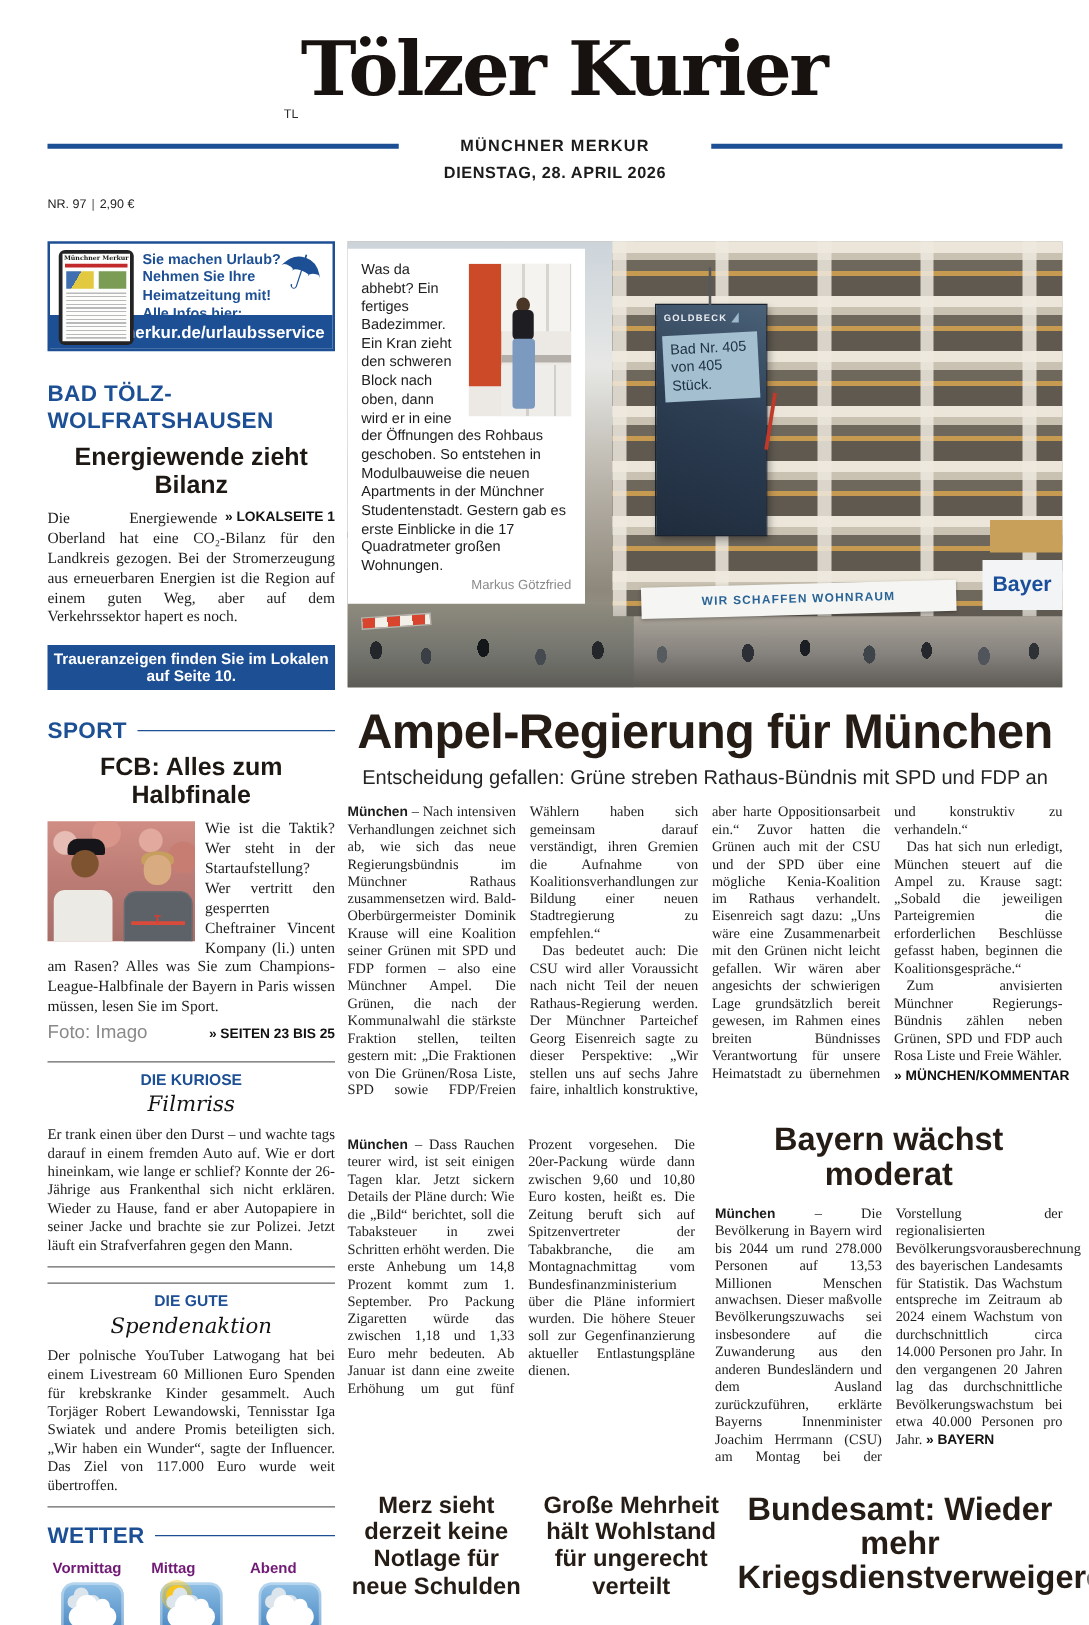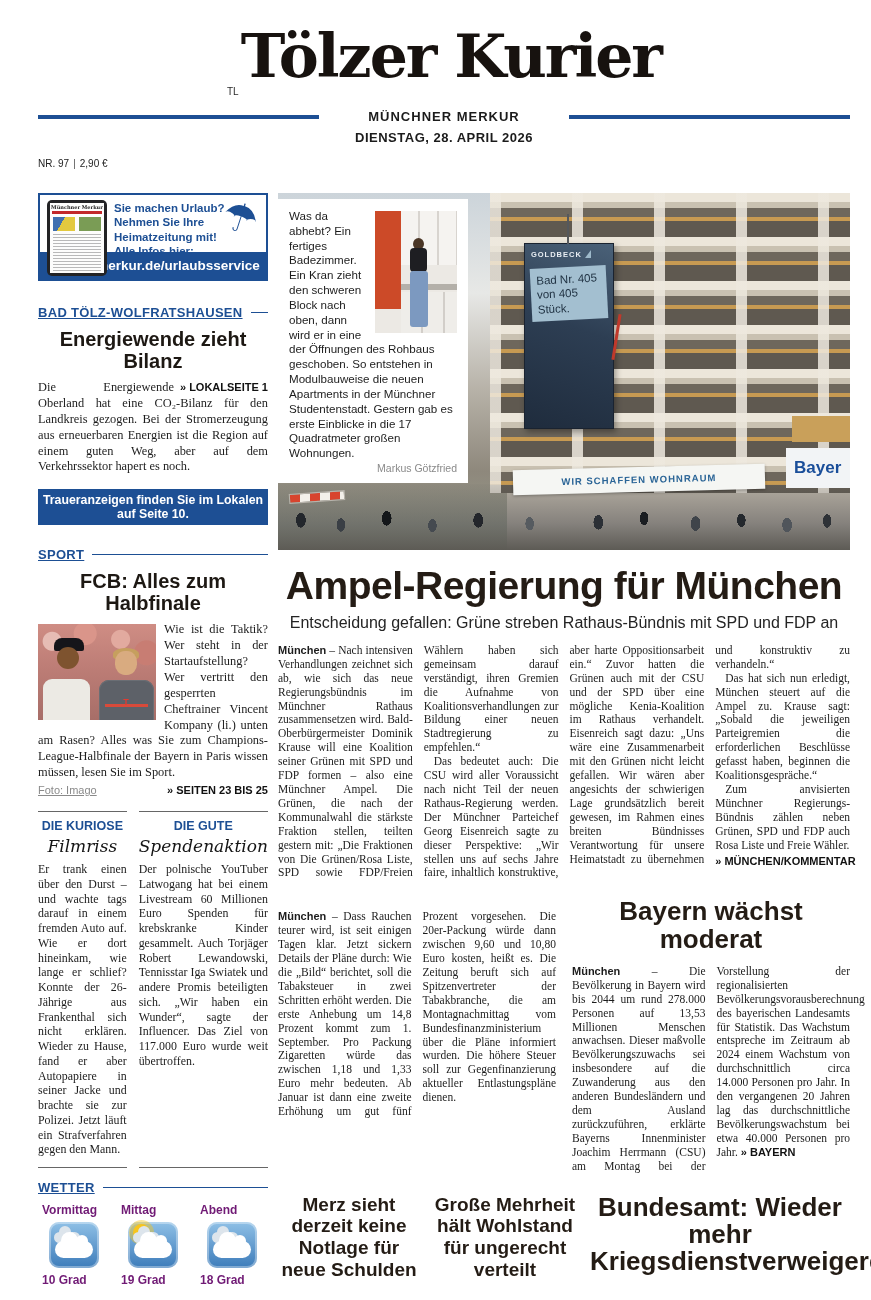--- a/index.html
+++ b/index.html
@@ -33,21 +33,21 @@
   .t-blob2 { position:absolute; right:3px; top:14px; width:22px; height:14px; background:#7a9c55; }
   .t-lines { position:absolute; left:3px; right:3px; top:31px; bottom:2px;
              background:repeating-linear-gradient(180deg,#b9b9b9 0 1px,transparent 1px 3px); }
   .vac-text { position:absolute; left:74px; top:6px; font-family:"Liberation Sans",sans-serif; font-weight:bold;
               font-size:11.5px; line-height:1.25; color:#1d4f94; white-space:pre-line; }
   .umbrella { position:absolute; right:8px; top:4px; font-size:40px; color:#1d4f94; transform:rotate(18deg); line-height:1; }
   .vac-bar { position:absolute; left:0; right:0; bottom:0; height:27px; background:#1d4f94; color:#fff;
              font-family:"Liberation Sans",sans-serif; font-weight:bold; font-size:13.5px;
              display:flex; align-items:center; justify-content:center; padding-left:50px; }
   .section-head { display:flex; align-items:center; gap:8px; font-family:"Liberation Sans",sans-serif;
-                  font-weight:bold; font-size:13px; letter-spacing:0.3px; color:#1d4f94; margin-bottom:8px;text-decoration:underline; }
+                  font-weight:bold; font-size:18px; letter-spacing:0.3px; color:#1d4f94; margin-bottom:8px; }
   .section-head .line { flex:1; height:1px; background:#1d4f94; }
   .side-headline { font-family:"Liberation Sans",sans-serif; font-weight:bold; font-size:20px; color:#1d1813;
                    text-align:center; margin-bottom:8px; line-height:1.1; }
   .side-body { font-size:12.4px; line-height:1.28; text-align:justify; hyphens:auto; }
   .ref { font-family:"Liberation Sans",sans-serif; font-weight:bold; font-size:11px; color:#111; white-space:nowrap; }
   .ref-float { float:right; margin-left:6px; }
   .obit-banner { background:#1d4f94; color:#fff; font-family:"Liberation Sans",sans-serif; font-weight:bold;
                  font-size:12.3px; text-align:center; padding:4px 2px; margin:14px 0 22px; }
   .sport-block { margin-bottom:14px; }
   .fcb-img { float:left; width:118px; height:96px; margin:2px 8px 2px 0; position:relative; overflow:hidden;
@@ -63,22 +63,22 @@
   .man1 .body { position:absolute; left:0; bottom:0; width:100%; height:52%; background:#eceae4; border-radius:9px 9px 0 0; }
   .man2 { position:absolute; right:2%; top:28%; width:46%; height:76%; }
   .man2 .head { position:absolute; left:28%; top:0; width:22px; height:24px; background:#d9ab80; border-radius:45%; }
   .man2 .hair { position:absolute; left:26%; top:-3px; width:26px; height:12px; background:#c69f5e; border-radius:50% 50% 30% 30%; }
   .man2 .body { position:absolute; left:0; bottom:0; width:100%; height:60%; background:#5d6168; border-radius:10px 10px 0 0;
                 box-shadow:inset 0 0 0 1px #6a6e74; }
   .man2 .trim { position:absolute; left:10%; bottom:40%; width:80%; height:3px; background:#d84a3a; }
   .tlogo { position:absolute; left:44%; bottom:22%; color:#e23b31; font-family:"Liberation Sans",sans-serif;
            font-weight:bold; font-size:9px; }
   .sport-foot { display:flex; justify-content:space-between; align-items:baseline; margin-top:2px; }
-  .credit-sm { font-family:"Liberation Sans",sans-serif; font-size:11px; color:#8a8a8a;text-decoration:underline; }
-  .duo { display:flex; gap:12px; margin-bottom:12px; }
+  .credit-sm { font-family:"Liberation Sans",sans-serif; font-size:15px; color:#8a8a8a; }
+  .duo { display:flex; gap:12px; margin-bottom:12px;flex-direction:column; }
   .duo-col { flex:1; border-top:1px solid #666; border-bottom:1px solid #666; padding:7px 0 10px; }
   .duo-head { font-family:"Liberation Sans",sans-serif; font-weight:bold; font-size:12.5px; color:#1d4f94; text-align:center; }
   .duo-title { font-family:"DejaVu Serif",serif; font-style:italic; font-size:17px; text-align:center; margin:3px 0 6px; color:#141414; }
   .duo-body { font-size:11.9px; line-height:1.24; text-align:justify; hyphens:auto; }
   .weather { margin-bottom:14px; }
   .weather-row { display:flex; justify-content:space-between; padding:0 4px; }
   .w-item { width:64px; font-family:Liberation Sans, sans-serif; font-weight:bold; font-size:12px; color:#701a75; }
   .wicon { width:50px; height:46px; margin:5px auto; border-radius:10px; position:relative;
            background:linear-gradient(180deg,#8fc0e6 0%,#3d7cba 100%);
            box-shadow:inset 0 0 0 2px rgba(255,255,255,.35); }

